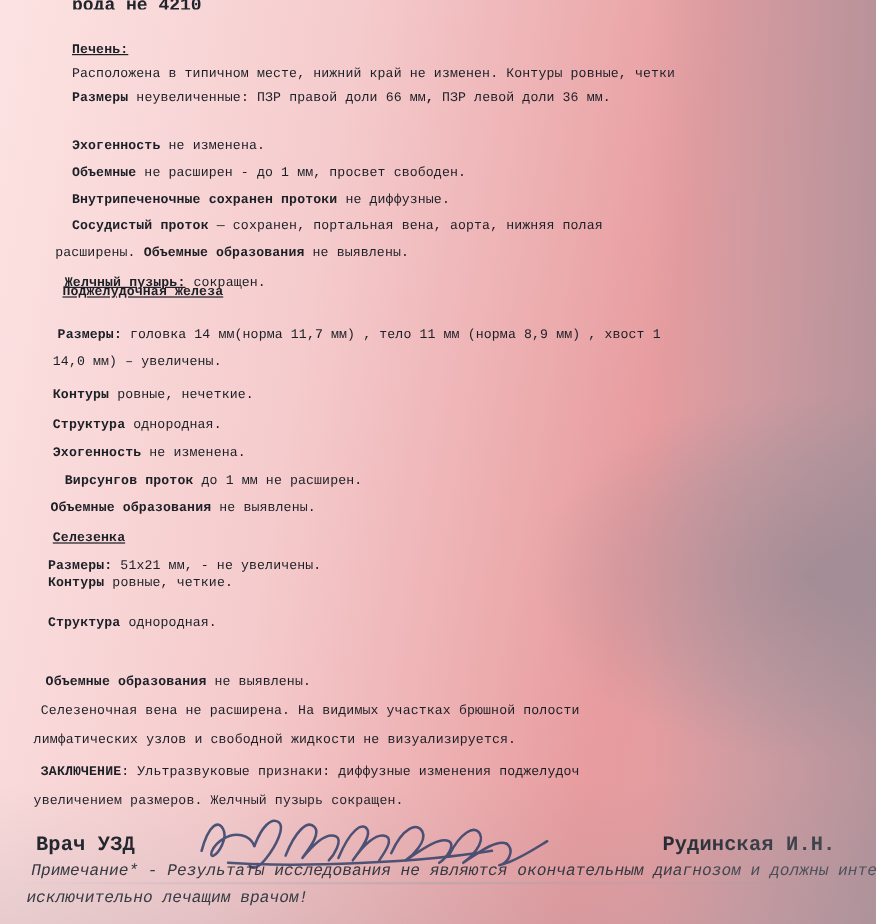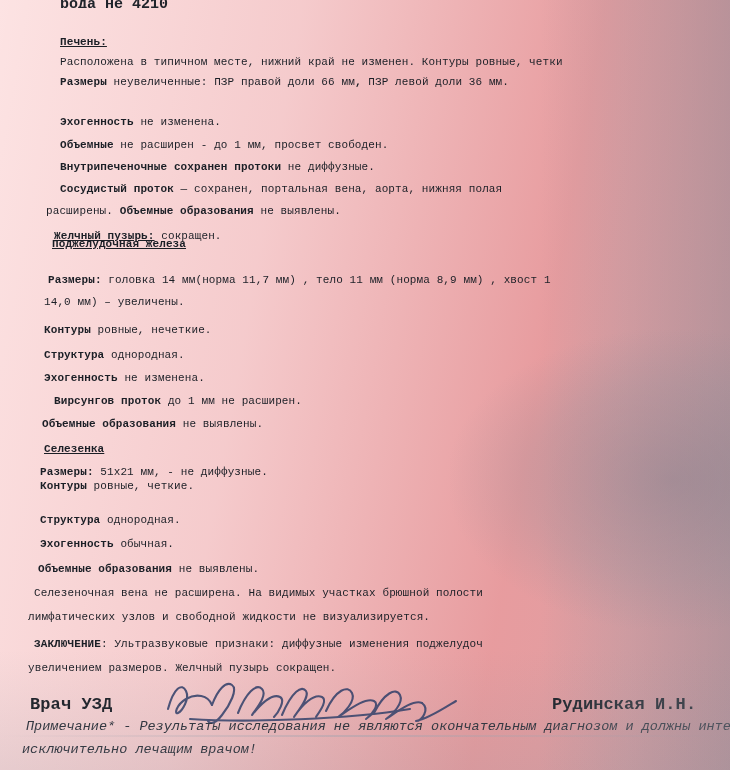--- a/index.html
+++ b/index.html
@@ -157,30 +157,27 @@
     </div>
     <div class="line" style="left:42px; top:392px;margin-left:12px;">
       <span class="b">Вирсунгов проток</span><span> до 1 мм не расширен.</span>
     </div>
     <div class="line" style="left:42px; top:415px;">
       <span class="b">Объемные образования</span><span> не выявлены.</span>
     </div>
 
     <div class="line b u" style="left:44px; top:440px;">Селезенка</div>
     <div class="line" style="left:40px; top:463px;">
-      <span class="b">Размеры:</span><span> 51х21 мм,  - не диффузные.</span>
+      <span class="b">Размеры:</span><span> 51х21 мм,  - не увеличены.</span>
     </div>
     <div class="line" style="left:40px; top:477px;">
       <span class="b">Контуры</span><span> ровные, четкие.</span>
     </div>
     <div class="line" style="left:40px; top:511px;">
       <span class="b">Структура</span><span> однородная.</span>
-    </div>
-    <div class="line" style="left:40px; top:535px;">
-      <span class="b">Эхогенность</span><span> обычная.</span>
     </div>
     <div class="line" style="left:38px; top:560px;">
       <span class="b">Объемные образования</span><span> не выявлены.</span>
     </div>
     <div class="line" style="left:34px; top:584px;">Селезеночная  вена  не     расширена.  На  видимых  участках  брюшной  полости</div>
     <div class="line" style="left:28px; top:608px;">лимфатических узлов и свободной жидкости не визуализируется.</div>
 
     <div class="line" style="left:34px; top:635px;">
       <span class="b">ЗАКЛЮЧЕНИЕ</span><span>: Ультразвуковые признаки: диффузные изменения поджелудоч</span>
     </div>

